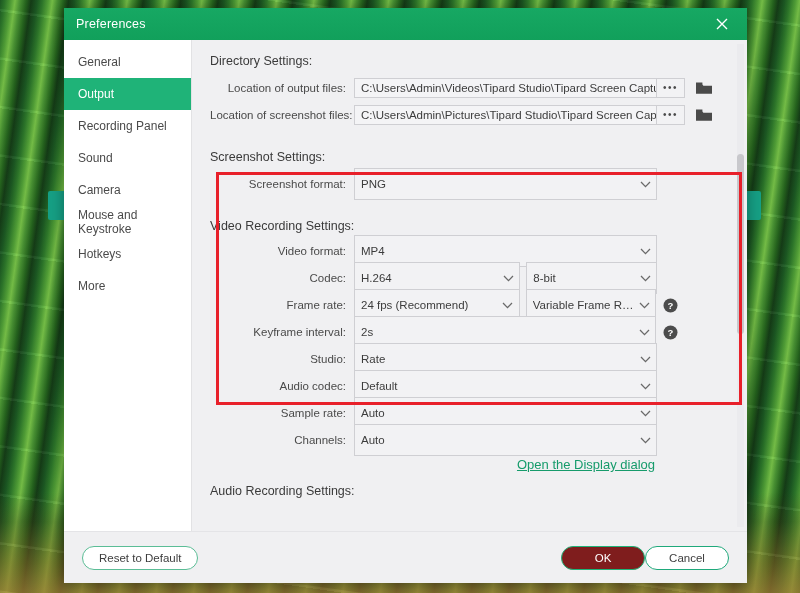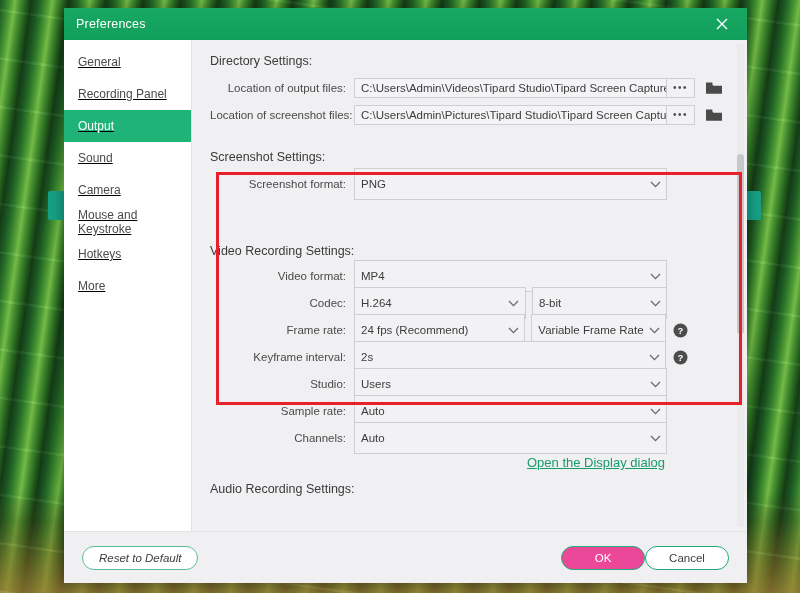--- a/index.html
+++ b/index.html
@@ -76,21 +76,21 @@
     letter-spacing: .2px;
   }
   .close-btn {
     position: absolute; right: 8px; top: 0;
     width: 34px; height: 32px;
     display: flex; align-items: center; justify-content: center;
     cursor: pointer;
   }
   .close-btn svg { display:block; }
 
-  .body { flex: 1 1 auto; display: flex; min-height: 0; text-decoration: underline; }
+  .body { flex: 1 1 auto; display: flex; min-height: 0; }
 
   
   .sidebar {
     width: 128px;
     background: #ffffff;
     border-right: 1px solid #e2e2e4;
     flex: 0 0 auto;
     padding-top: 6px;
   }
   .nav-item {
@@ -110,30 +110,30 @@
   .content-wrap {
     flex: 1 1 auto;
     position: relative;
     background: #f0f0f2;
     min-width: 0;
     overflow: hidden;
   }
   .content {
     position: absolute;
     inset: 0;
-    padding: 14px 22px 6px 18px;
+    padding: 14px 32px 6px 18px;
     overflow: hidden;
   }
 
   .section-title {
     font-size: 12.5px;
     color: #3a3a3a;
     margin: 0 0 10px 0;
   }
-  .section-title.tight { margin-bottom: 8px; margin-top: 25px; }
+  .section-title.tight { margin-bottom: 8px; }
 
   .row {
     display: flex;
     align-items: center;
     margin-bottom: 7px;
     height: 20px;
   }
   .row .lbl {
     width: 144px;
     text-align: right;
@@ -271,23 +271,23 @@
     height: 24px;
     border-radius: 12px;
     font-size: 11.5px;
     display: inline-flex; align-items: center; justify-content: center;
     cursor: pointer;
     padding: 0 16px;
     border: 1px solid #1fa97b;
     background: #ffffff;
     color: #3d3d3d;
   }
-  .btn.reset { min-width: 98px; border-color: #5bbd96; font-style: italic; }
+  .btn.reset { min-width: 98px; border-color: #5bbd96; }
   .btn.ok {
-    background: #ec4899;
+    background: #7f1d1d;
     border-color: #1fb378;
     color: #ffffff;
     min-width: 84px;
     margin-left: auto;
   }
   .btn.cancel { min-width: 84px; color: #3d3d3d; }
 </style>
 </head>
 <body>
 
@@ -308,25 +308,25 @@
         </svg>
       </div>
     </div>
 
     <div class="body">
 
       <div class="sidebar">
         <div class="nav-item">
             <span>General</span>
           </div>
-        <div class="nav-item">
-            <span>Recording Panel</span>
-          </div>
         <div class="nav-item active">
             <span>Output</span>
+          </div>
+        <div class="nav-item">
+            <span>Recording Panel</span>
           </div>
         <div class="nav-item">
             <span>Sound</span>
           </div>
         <div class="nav-item">
             <span>Camera</span>
           </div>
         <div class="nav-item">
             <span>Mouse and Keystroke</span>
           </div>
@@ -468,30 +468,42 @@
                 <circle cx="7.5" cy="7.5" r="7" fill="#4c4c4c"></circle>
                 <text x="7.5" y="11" font-size="9.5" fill="#ffffff" text-anchor="middle" font-family="Liberation Sans, sans-serif" font-weight="bold">?</text>
               </svg>
             </div>
             <div style="width:37px;flex:0 0 auto;"></div>
           </div>
 
           <div class="row">
             <div class="lbl">Studio:</div>
             <div class="select">
-              <span class="val">Users</span>
-              <span class="chev">
-                <svg width="11" height="7" viewBox="0 0 11 7">
-                    <path d="M1 1 L5.5 5.6 L10 1" stroke="#6a6a6a" stroke-width="1.3" fill="none"></path>
-                  </svg>
-              </span>
-            </div>
-            <div style="width:58px;flex:0 0 auto;"></div>
-          </div>
-
+              <span class="val">Rate</span>
+              <span class="chev">
+                <svg width="11" height="7" viewBox="0 0 11 7">
+                    <path d="M1 1 L5.5 5.6 L10 1" stroke="#6a6a6a" stroke-width="1.3" fill="none"></path>
+                  </svg>
+              </span>
+            </div>
+            <div style="width:58px;flex:0 0 auto;"></div>
+          </div>
+
+          <div class="row">
+            <div class="lbl">Audio codec:</div>
+            <div class="select">
+              <span class="val">Default</span>
+              <span class="chev">
+                <svg width="11" height="7" viewBox="0 0 11 7">
+                    <path d="M1 1 L5.5 5.6 L10 1" stroke="#6a6a6a" stroke-width="1.3" fill="none"></path>
+                  </svg>
+              </span>
+            </div>
+            <div style="width:58px;flex:0 0 auto;"></div>
+          </div>
 
           <div class="row">
             <div class="lbl">Sample rate:</div>
             <div class="select">
               <span class="val">Auto</span>
               <span class="chev">
                 <svg width="11" height="7" viewBox="0 0 11 7">
                     <path d="M1 1 L5.5 5.6 L10 1" stroke="#6a6a6a" stroke-width="1.3" fill="none"></path>
                   </svg>
               </span>

